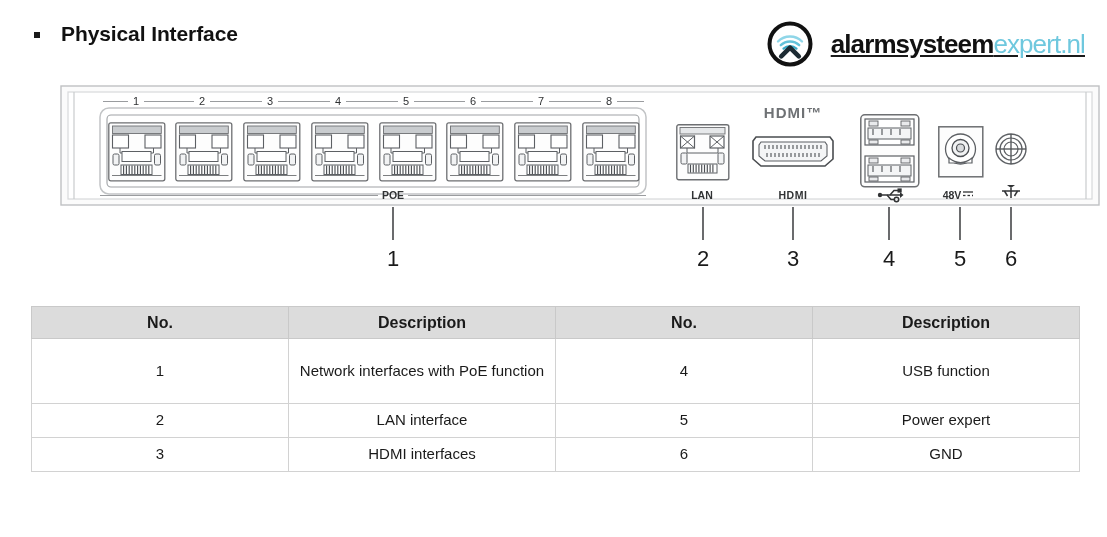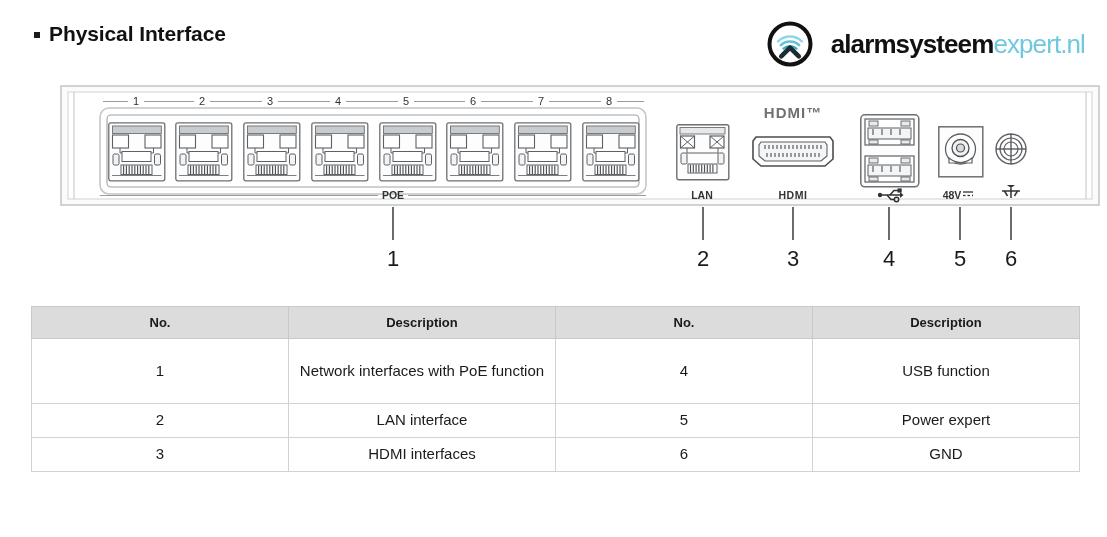--- a/index.html
+++ b/index.html
@@ -20,21 +20,21 @@
   #header {
     position: absolute;
     left: 0; top: 0;
     width: 1107px; height: 82px;
   }
   #page-title-wrap {
     position: absolute;
     left: 34px; top: 22px;
     display: flex;
     align-items: center;
-    gap: 9px;
+    gap: 21px;
   }
   #title-bullet {
     width: 6px; height: 6px;
     background: #1a1a1a;
     display: block;
     position: relative;
     top: 1px;
   }
   #page-title {
     font-size: 21px;
@@ -44,20 +44,21 @@
     white-space: nowrap;
   }
 
   
   #logo {
     position: absolute;
     right: 22px; top: 21px;
     display: flex;
     align-items: center;
     gap: 18px;
+    text-decoration: underline;
   }
   #logo-mark { display: block; }
   #logo-text {
     font-size: 26px;
     font-weight: bold;
     letter-spacing: -0.9px;
     white-space: nowrap;
     line-height: 1;
   }
   #logo-text .brand-dark { color: #111111; }
@@ -85,21 +86,21 @@
     border: 1px solid #d2d2d2;
     text-align: center;
     vertical-align: middle;
     color: #1a1a1a;
     padding: 0;
   }
   #interface-table thead th {
     background: #dcdcdc;
     font-weight: bold;
     height: 31px;
-    font-size: 13px;
+    font-size: 16px;
     border-color: #c9c9c9;
   }
   #interface-table tbody td {
     background: #ffffff;
     font-weight: normal;
     line-height: 1.34;
   }
   .row-tall td { height: 64px; }
   .row-short td { height: 33px; }
   .col-no { width: 256px; }

